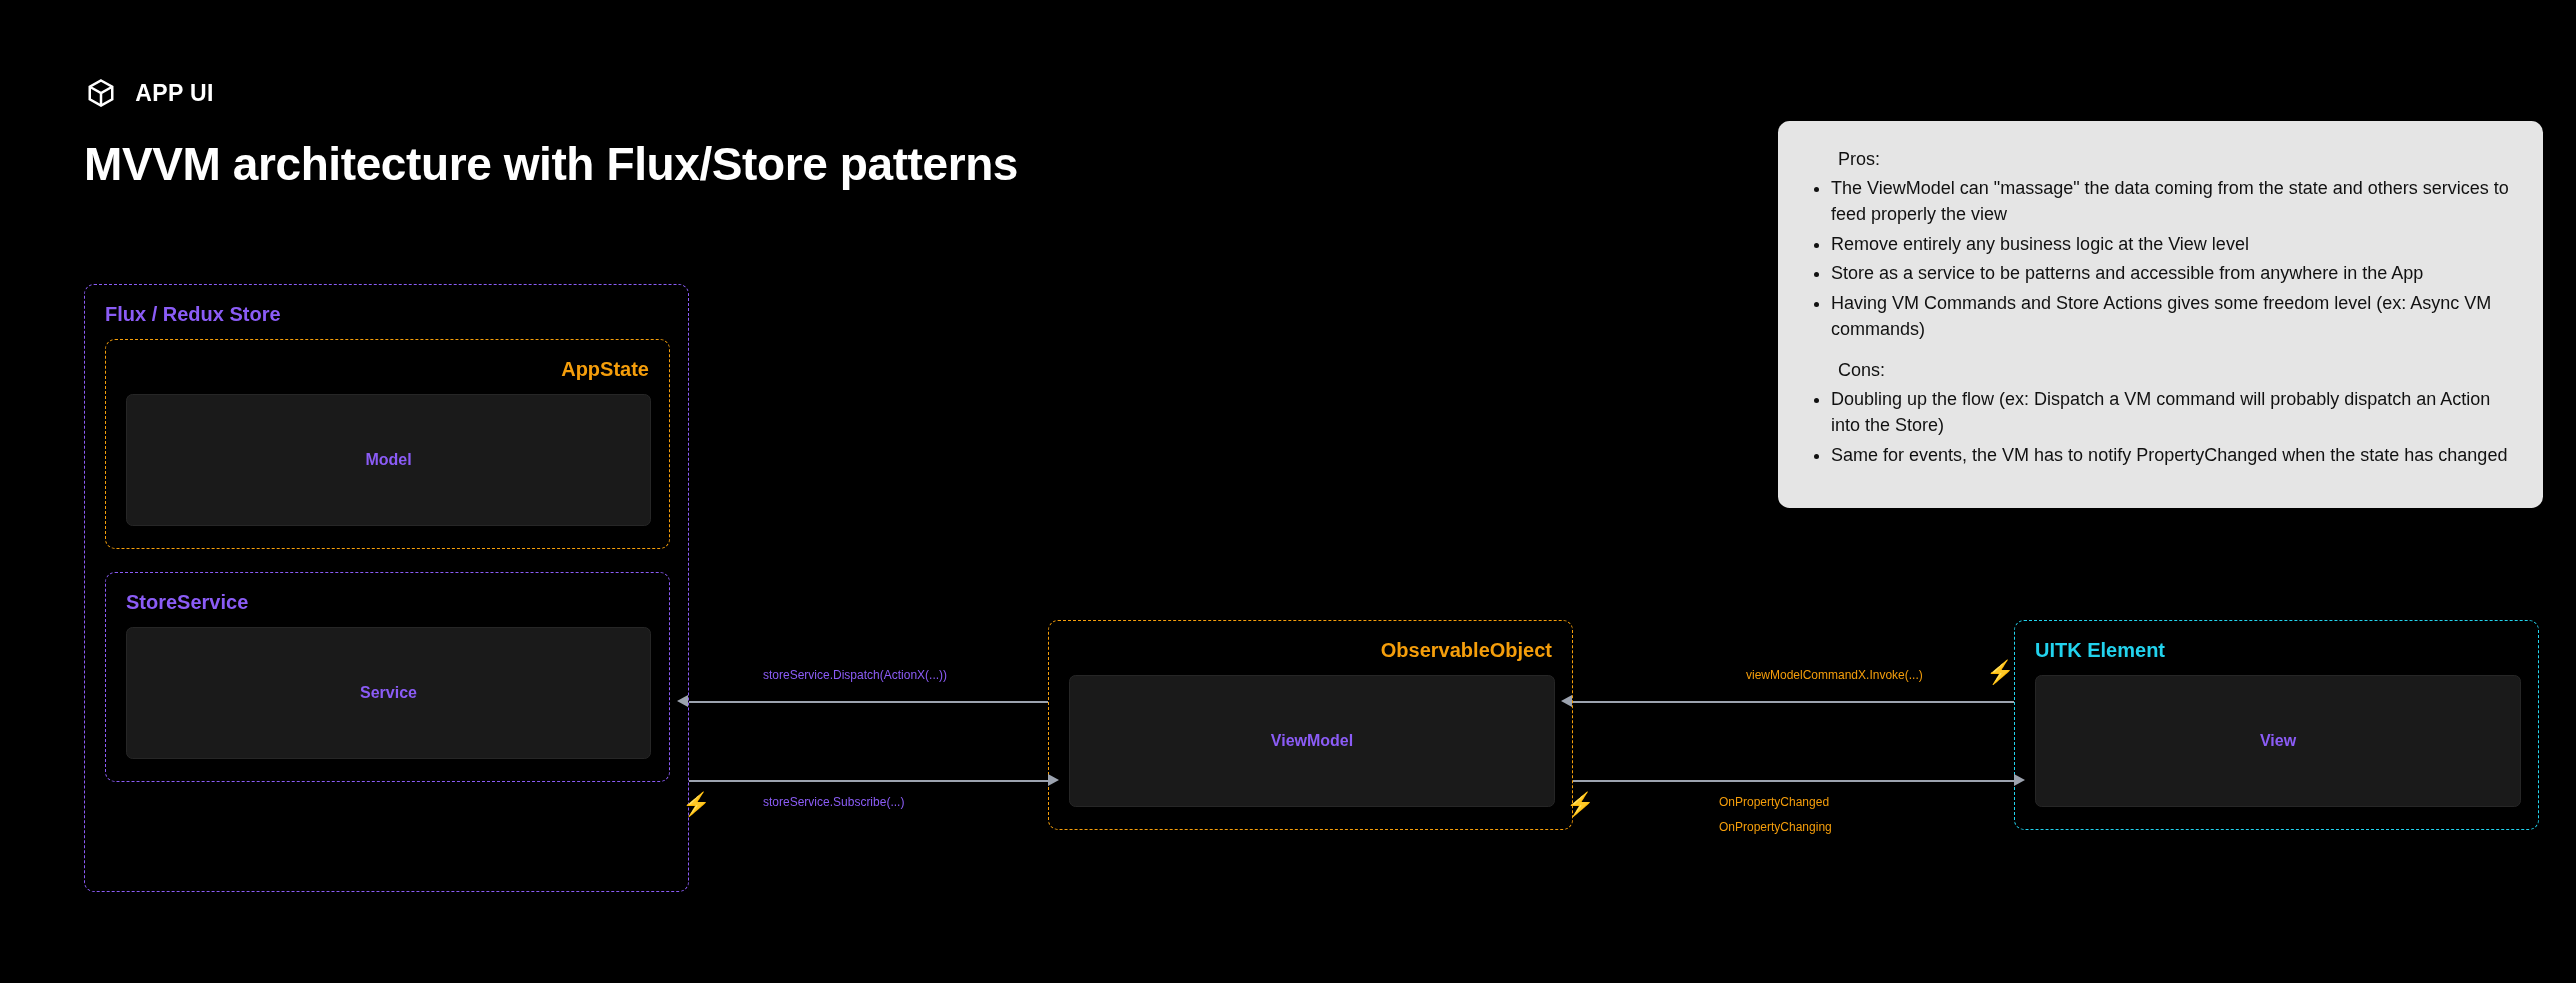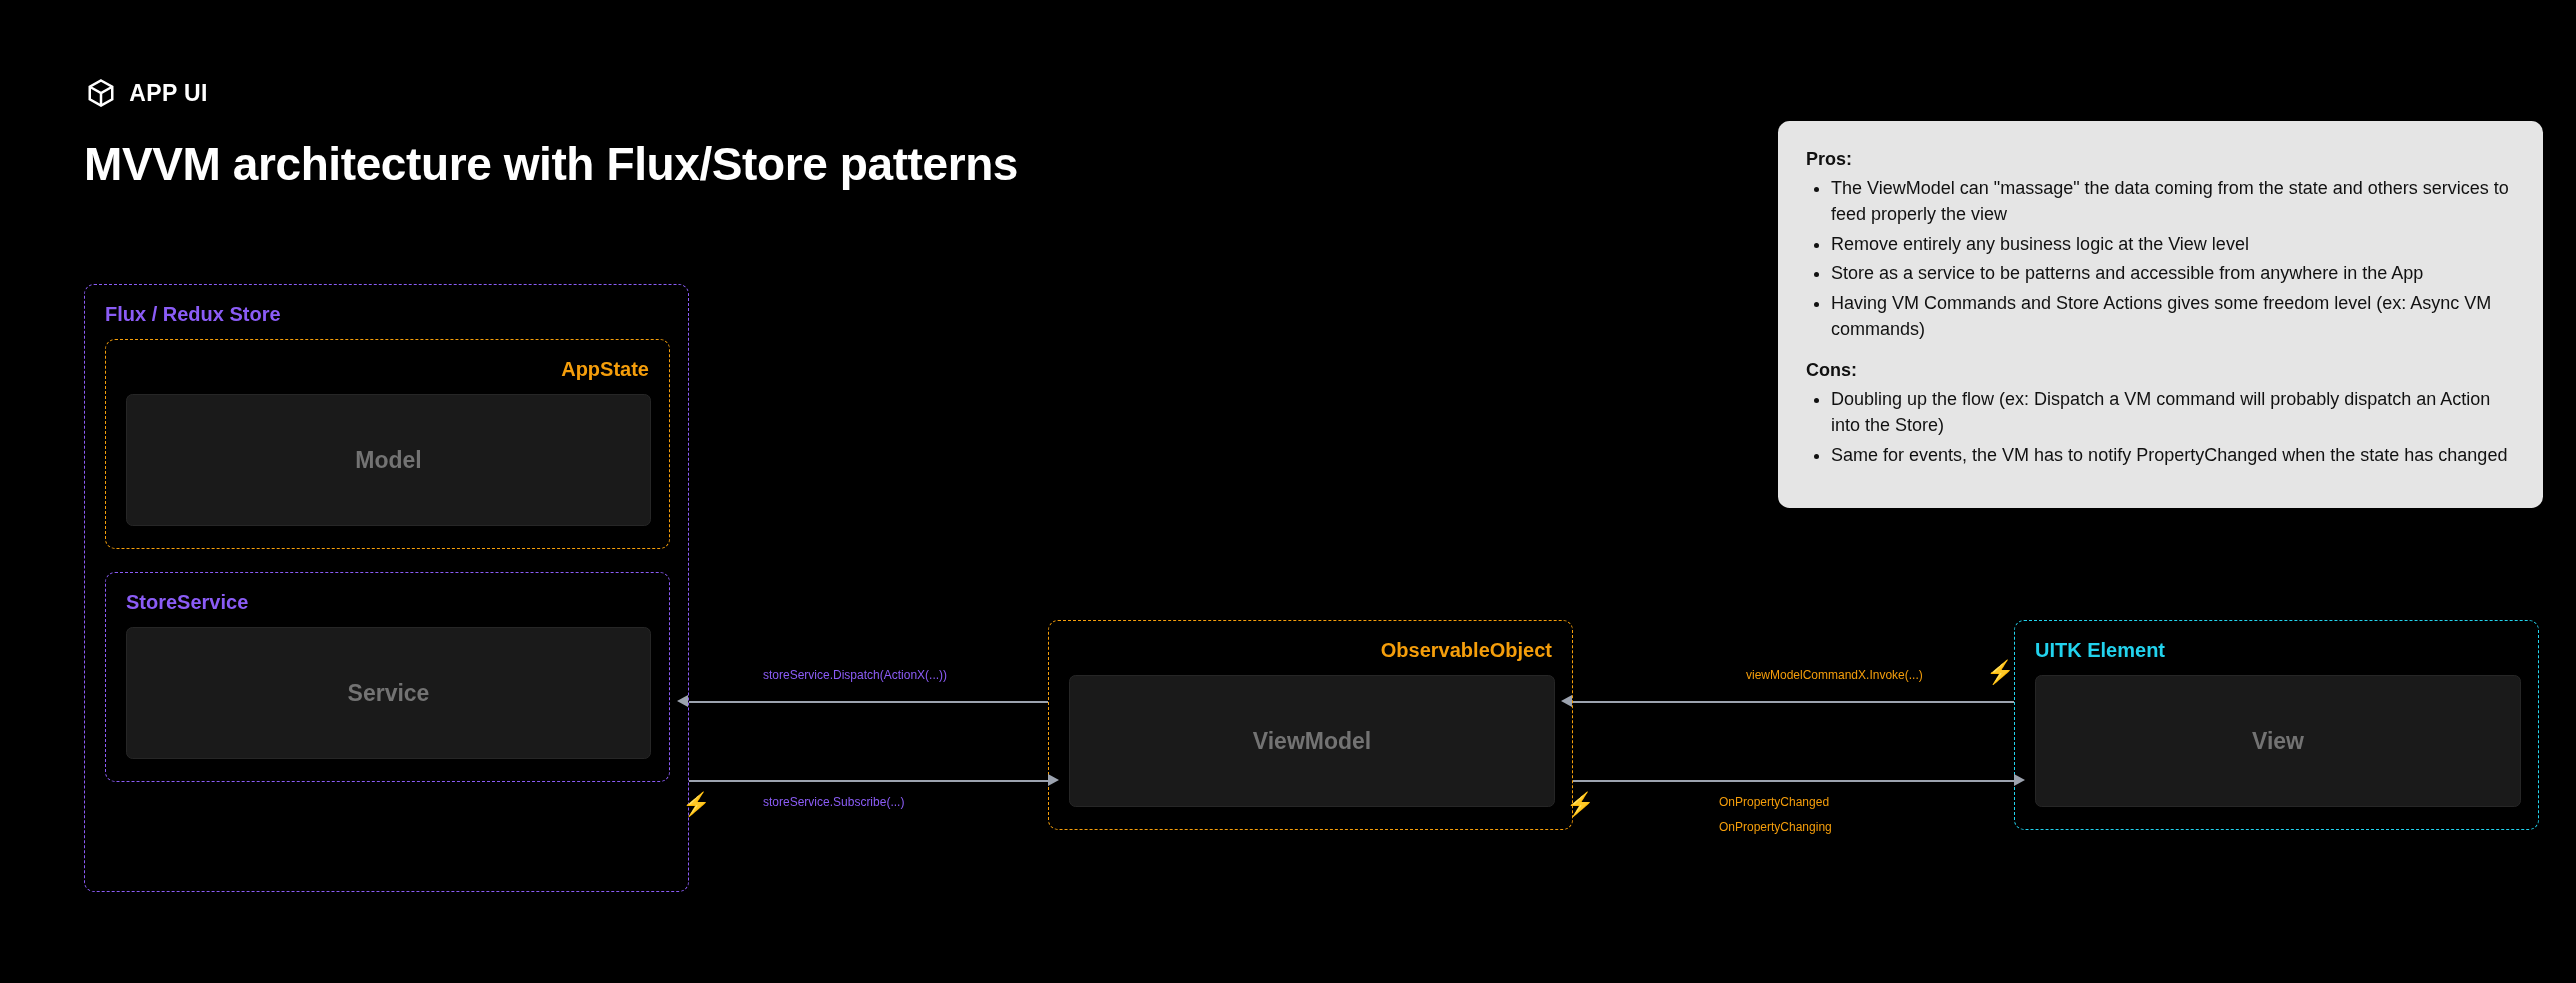--- a/index.html
+++ b/index.html
@@ -1,40 +1,40 @@
 <!DOCTYPE html>
 <html style="font-size:13.2px"><head>
 <meta charset="utf-8">
 <style>
   * { box-sizing: border-box; margin: 0; padding: 0; }
   html, body { width: 2576px; height: 983px; background: #000; color: #fff; font-family: -apple-system, BlinkMacSystemFont, "Segoe UI", Helvetica, Arial, sans-serif; overflow: hidden; }
   .abs { position: absolute; }
 
   
   .brand { display: flex; align-items: center; gap: 13.2px; }
-  .brand-text { font-size: 23px; font-weight: 700; letter-spacing: 0.4px; color: #fff; }
+  .brand-text { font-size: 23px; font-weight: 700; letter-spacing: 0.4px; color: #fff; margin-left: 6px; }
   .title { font-size: 46px; font-weight: 700; letter-spacing: -0.4px; color: #fff; }
 
   
   .dashed-box { border: 1.7px dashed; border-radius: 10px; padding: 18px 20px 20px; }
   .dashed-box.purple { border-color: #8b5cf6; }
   .dashed-box.orange { border-color: #f59e0b; text-align: right; }
   .dashed-box.cyan   { border-color: #22d3ee; }
   .box-label        { font-size: 20px; font-weight: 600; margin-bottom: 13.2px; }
   .box-label.purple { color: #8b5cf6; }
   .box-label.orange { color: #f59e0b; }
   .box-label.cyan   { color: #22d3ee; }
 
   
   .block { background: #1a1a1a; border: 0.8px solid #262626; border-radius: 6.6px; display: flex; align-items: center; justify-content: center; }
-  .block-label { font-size: 23px; font-weight: 700; color: #737373; }
+  .block-label { font-size: 16px; font-weight: 700; color: #8b5cf6; }
 
   
   .card { background: #e5e5e5; color: #111; border-radius: 11.6px; padding: 25px 28px; font-size: 18px; line-height: 1.45; }
-  .card strong { font-weight: 700; }
+  .card strong { font-weight: 400; margin-left: 32px; }
   .card ul { margin: 3.3px 0 15px 25px; padding: 0; }
   .card li { margin-bottom: 3.3px; }
 
   
   .arrow-line { position: absolute; height: 1.7px; background: #9ca3af; }
   .arrow-head-l, .arrow-head-r { position: absolute; width: 0; height: 0; }
   .arrow-head-l { border-top: 6.6px solid transparent; border-bottom: 6.6px solid transparent; border-right: 11.6px solid #9ca3af; }
   .arrow-head-r { border-top: 6.6px solid transparent; border-bottom: 6.6px solid transparent; border-left: 11.6px solid #9ca3af; }
 
   .arrow-label { position: absolute; font-size: 12px; white-space: nowrap; margin-left: 44px; }

